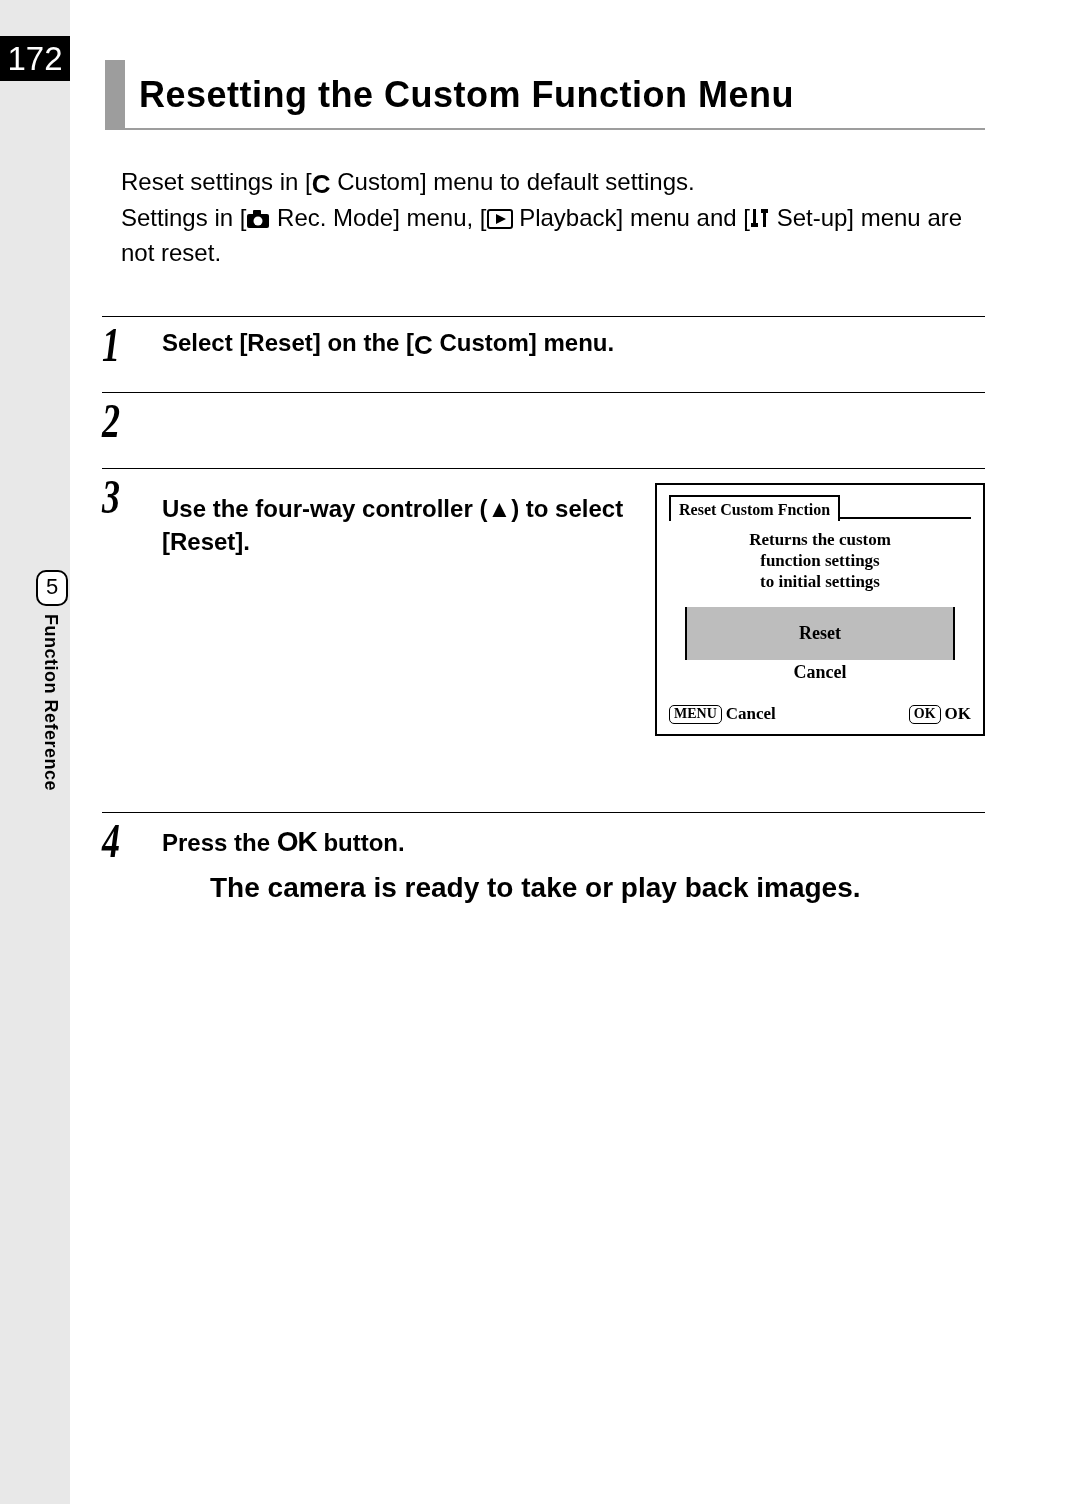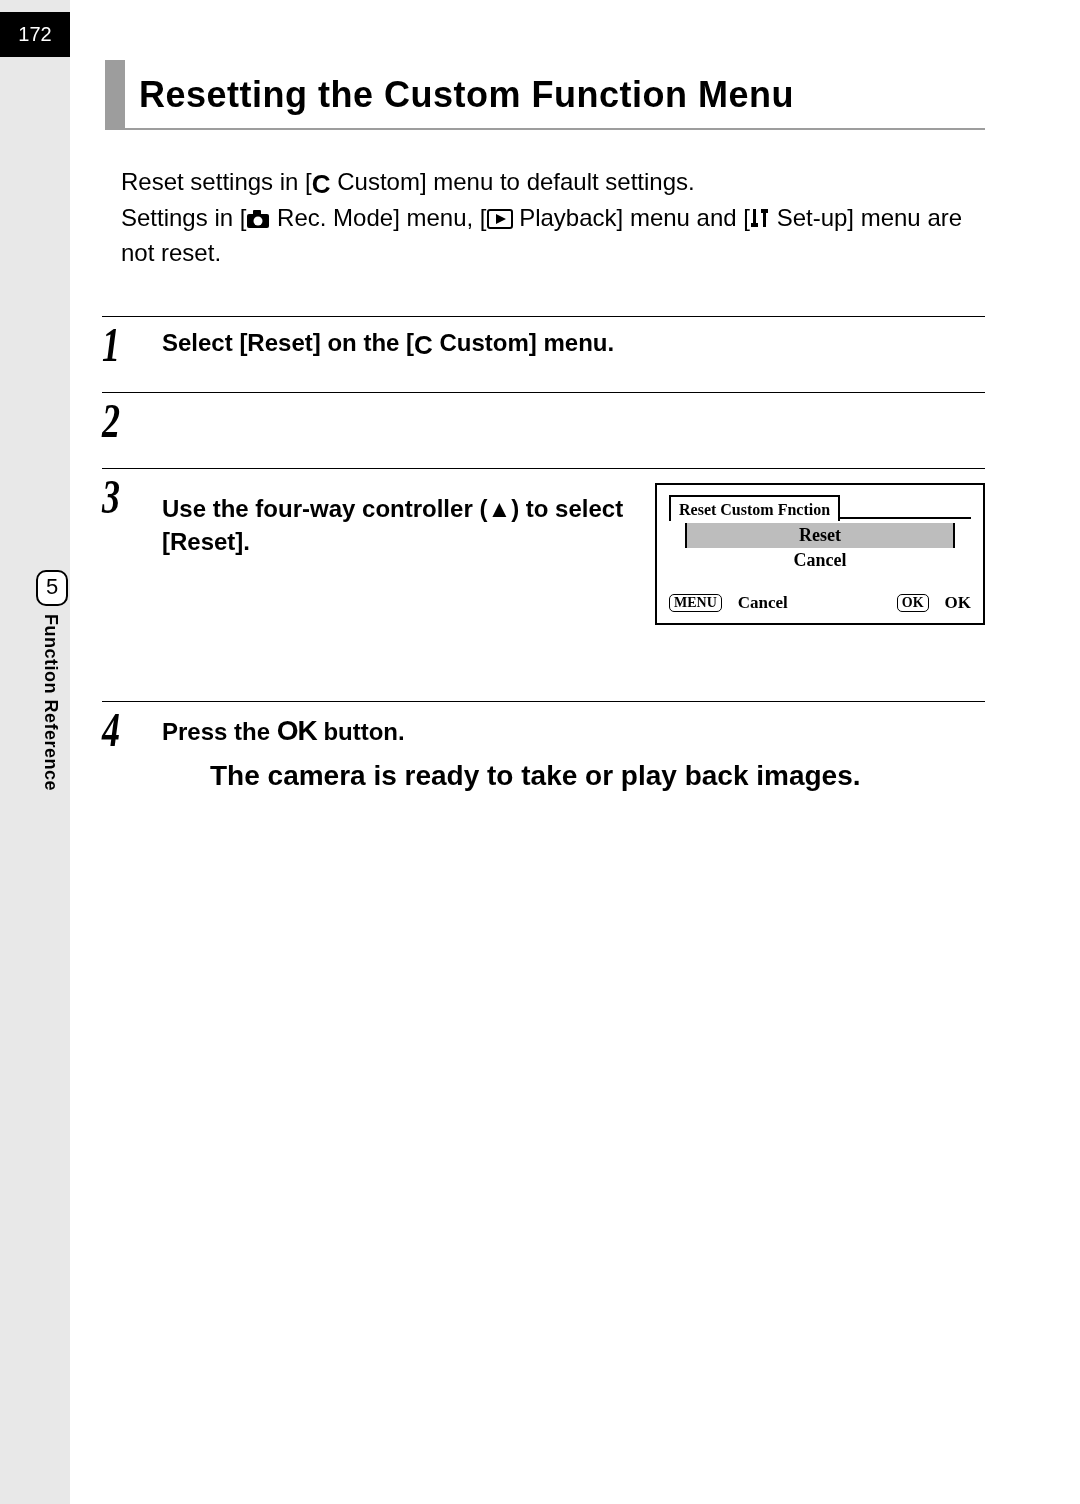--- a/index.html
+++ b/index.html
@@ -14,27 +14,27 @@
   .left-strip {
     position: absolute;
     top: 0;
     left: 0;
     width: 70px;
     height: 1504px;
     background: #e8e8e8;
   }
   .page-number-box {
     position: absolute;
-    top: 12px;
+    top: 36px;
     left: 0;
     width: 70px;
     height: 45px;
     background: #000;
     color: #fff;
-    font-size: 20px;
+    font-size: 33px;
     text-align: center;
     line-height: 45px;
     font-weight: normal;
   }
   .chapter-badge {
     position: absolute;
     top: 570px;
     left: 36px;
     width: 32px;
     height: 36px;
@@ -180,21 +180,21 @@
     text-align: center;
     font-size: 18px;
     font-weight: bold;
     line-height: 1.3;
   }
   .cs-item.highlight {
     background: #bdbdbd;
     margin: 0 16px;
     border-left: 2px solid #000;
     border-right: 2px solid #000;
-    padding: 1px 0;
+    padding: 15px 0;
   }
   .cs-item.plain {
     margin: 0 16px;
     padding: 1px 0;
   }
   .cs-footer {
     display: flex;
     justify-content: space-between;
     align-items: center;
     margin-top: 18px;
@@ -202,21 +202,21 @@
     font-weight: bold;
   }
   .pill {
     display: inline-block;
     border: 1.5px solid #000;
     border-radius: 5px;
     padding: 0px 4px;
     font-size: 14px;
     font-weight: bold;
     line-height: 1.2;
-    margin-right: 16px;
+    margin-right: 4px;
     vertical-align: 1px;
   }
   .step-spacer {
     height: 50px;
   }
 </style>
 </head>
 <body>
 
 <div class="left-strip"></div>
@@ -270,20 +270,25 @@
         <div class="step-left">
           <div class="step-title">Use the four-way controller (▲) to select [Reset].</div>
         </div>
 
         <div class="camera-screen">
           <div class="cs-inner">
             <div class="cs-tab-row">
               <div class="cs-tab">Reset Custom Fnction</div>
               <div class="cs-tab-line"></div>
             </div>
+            <div class="cs-desc">
+              <span>Returns the custom</span><br>
+              <span>function settings</span><br>
+              <span>to initial settings</span>
+            </div>
             <div class="cs-item highlight">Reset</div>
             <div class="cs-item plain">Cancel</div>
             <div class="cs-footer">
               <span>
                 <span class="pill">MENU</span><span>Cancel</span>
               </span>
               <span>
                 <span class="pill">OK</span><span>OK</span>
               </span>
             </div>

